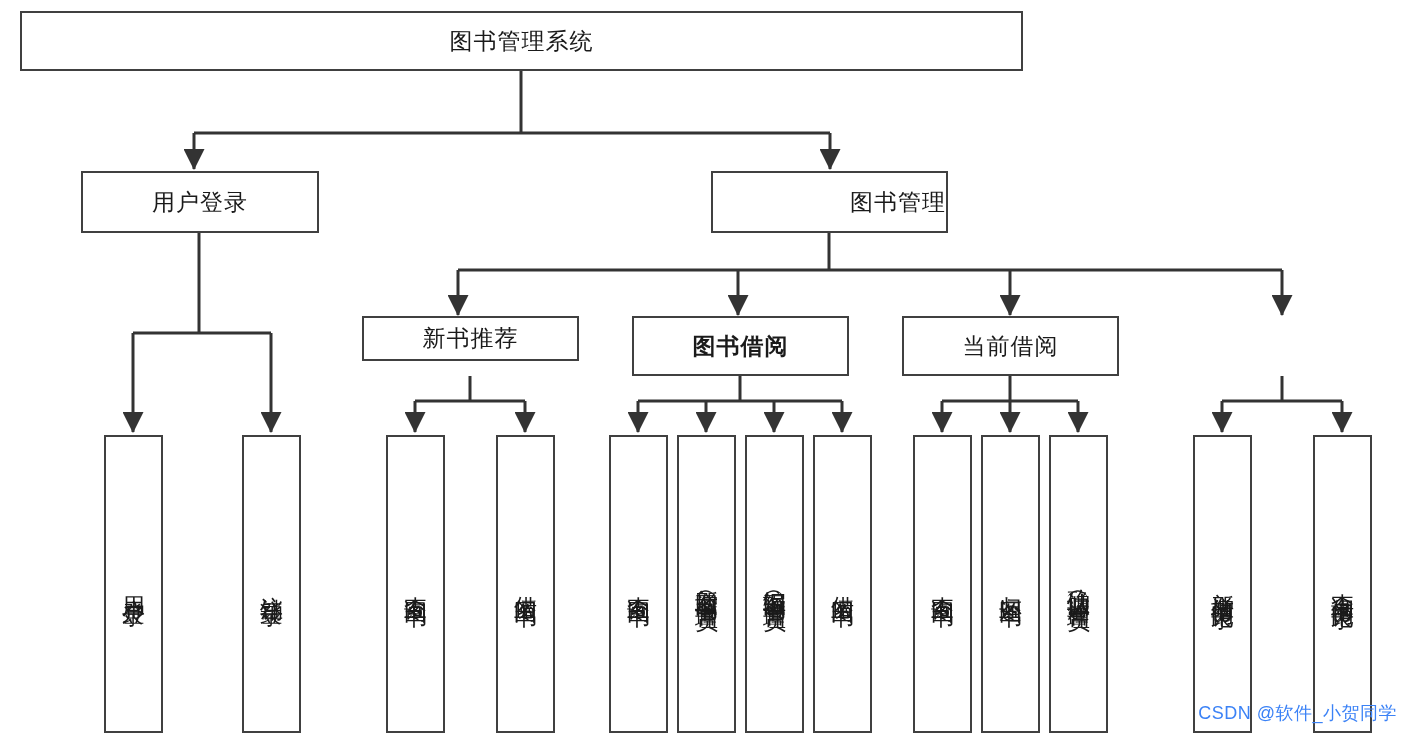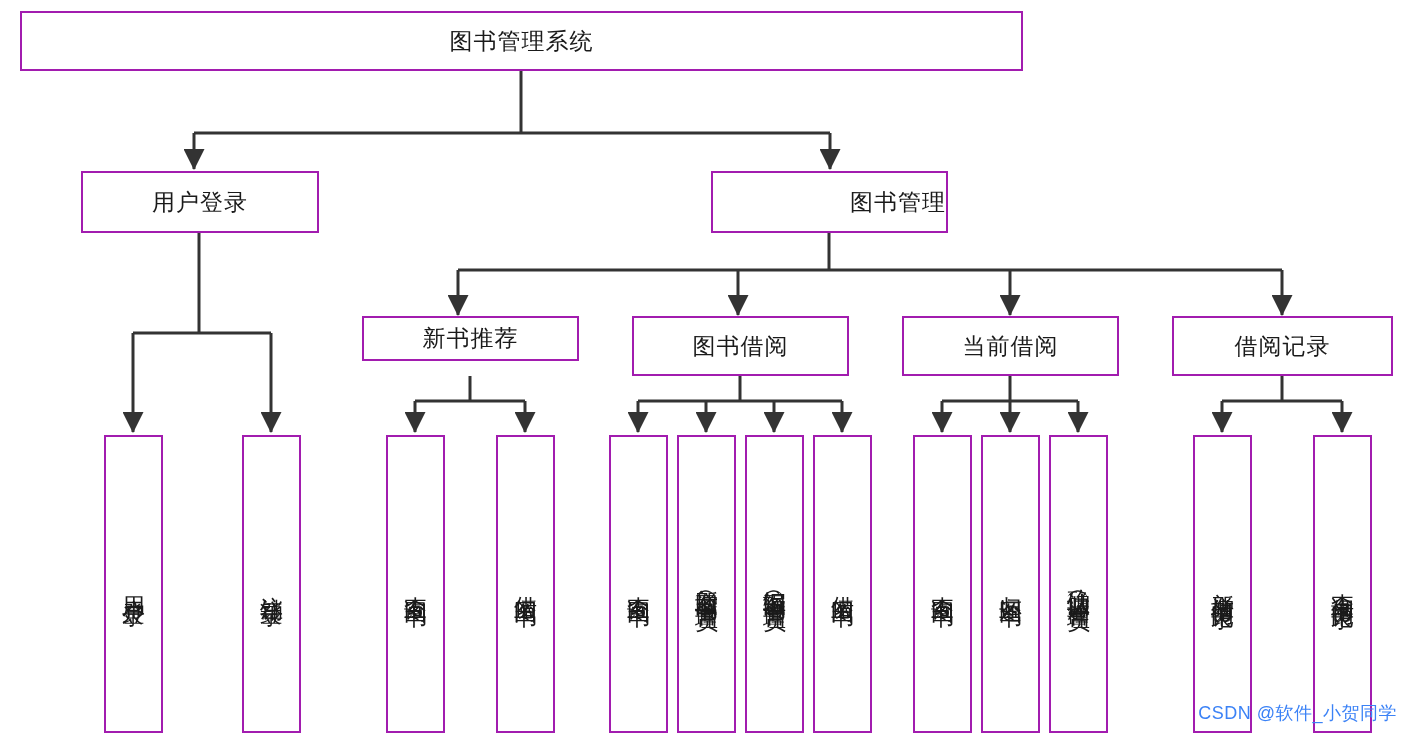--- a/index.html
+++ b/index.html
@@ -21,21 +21,21 @@
     position: absolute;
     left: 0;
     top: 0;
     width: 1405px;
     height: 747px;
   }
   .node {
     position: absolute;
     box-sizing: border-box;
     background: #ffffff;
-    border: 2px solid #a21caf;
+    border: 2px solid #404040;
     display: flex;
     align-items: center;
     justify-content: center;
     color: #1a1a1a;
   }
   .node.horizontal {
     font-size: 23px;
     letter-spacing: 1px;
   }
   .node.vertical {
@@ -130,28 +130,25 @@
   <div class="node horizontal" style="left:81px; top:171px; width:238px; height:62px;">
     <span class="node-label">用户登录</span>
   </div>
   <div class="node horizontal" style="left:711px; top:171px; width:237px; height:62px;justify-content:flex-end;">
     <span class="node-label">图书管理</span>
   </div>
 
   <div class="node horizontal" style="left:362px; top:316px; width:217px; height:45px;">
     <span class="node-label">新书推荐</span>
   </div>
-  <div class="node horizontal" style="left:632px; top:316px; width:217px; height:60px;">
+  <div class="node horizontal" style="left:632px; top:316px; width:217px; height:60px;font-weight:bold;">
     <span class="node-label">图书借阅</span>
   </div>
   <div class="node horizontal" style="left:902px; top:316px; width:217px; height:60px;justify-content:center;">
     <span class="node-label">当前借阅</span>
-  </div>
-  <div class="node horizontal" style="left:1172px; top:316px; width:221px; height:60px;">
-    <span class="node-label">借阅记录</span>
   </div>
 
   <div class="node vertical" style="left:104px; top:435px; width:59px; height:298px;">
     <span class="node-label">用户登录</span>
   </div>
   <div class="node vertical" style="left:242px; top:435px; width:59px; height:298px;">
     <span class="node-label">注销登录</span>
   </div>
 
   <div class="node vertical" style="left:386px; top:435px; width:59px; height:298px;">

